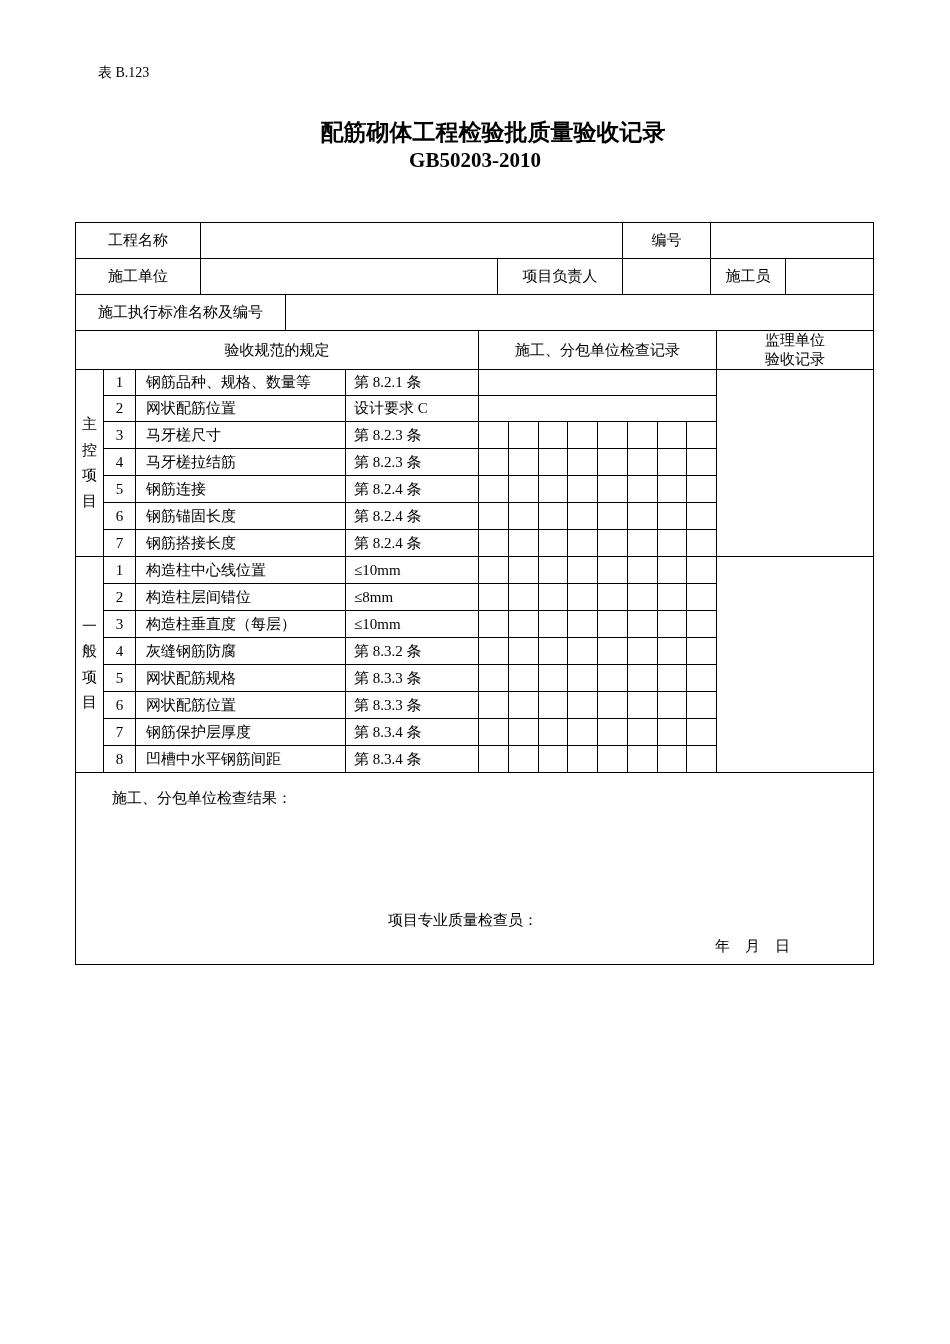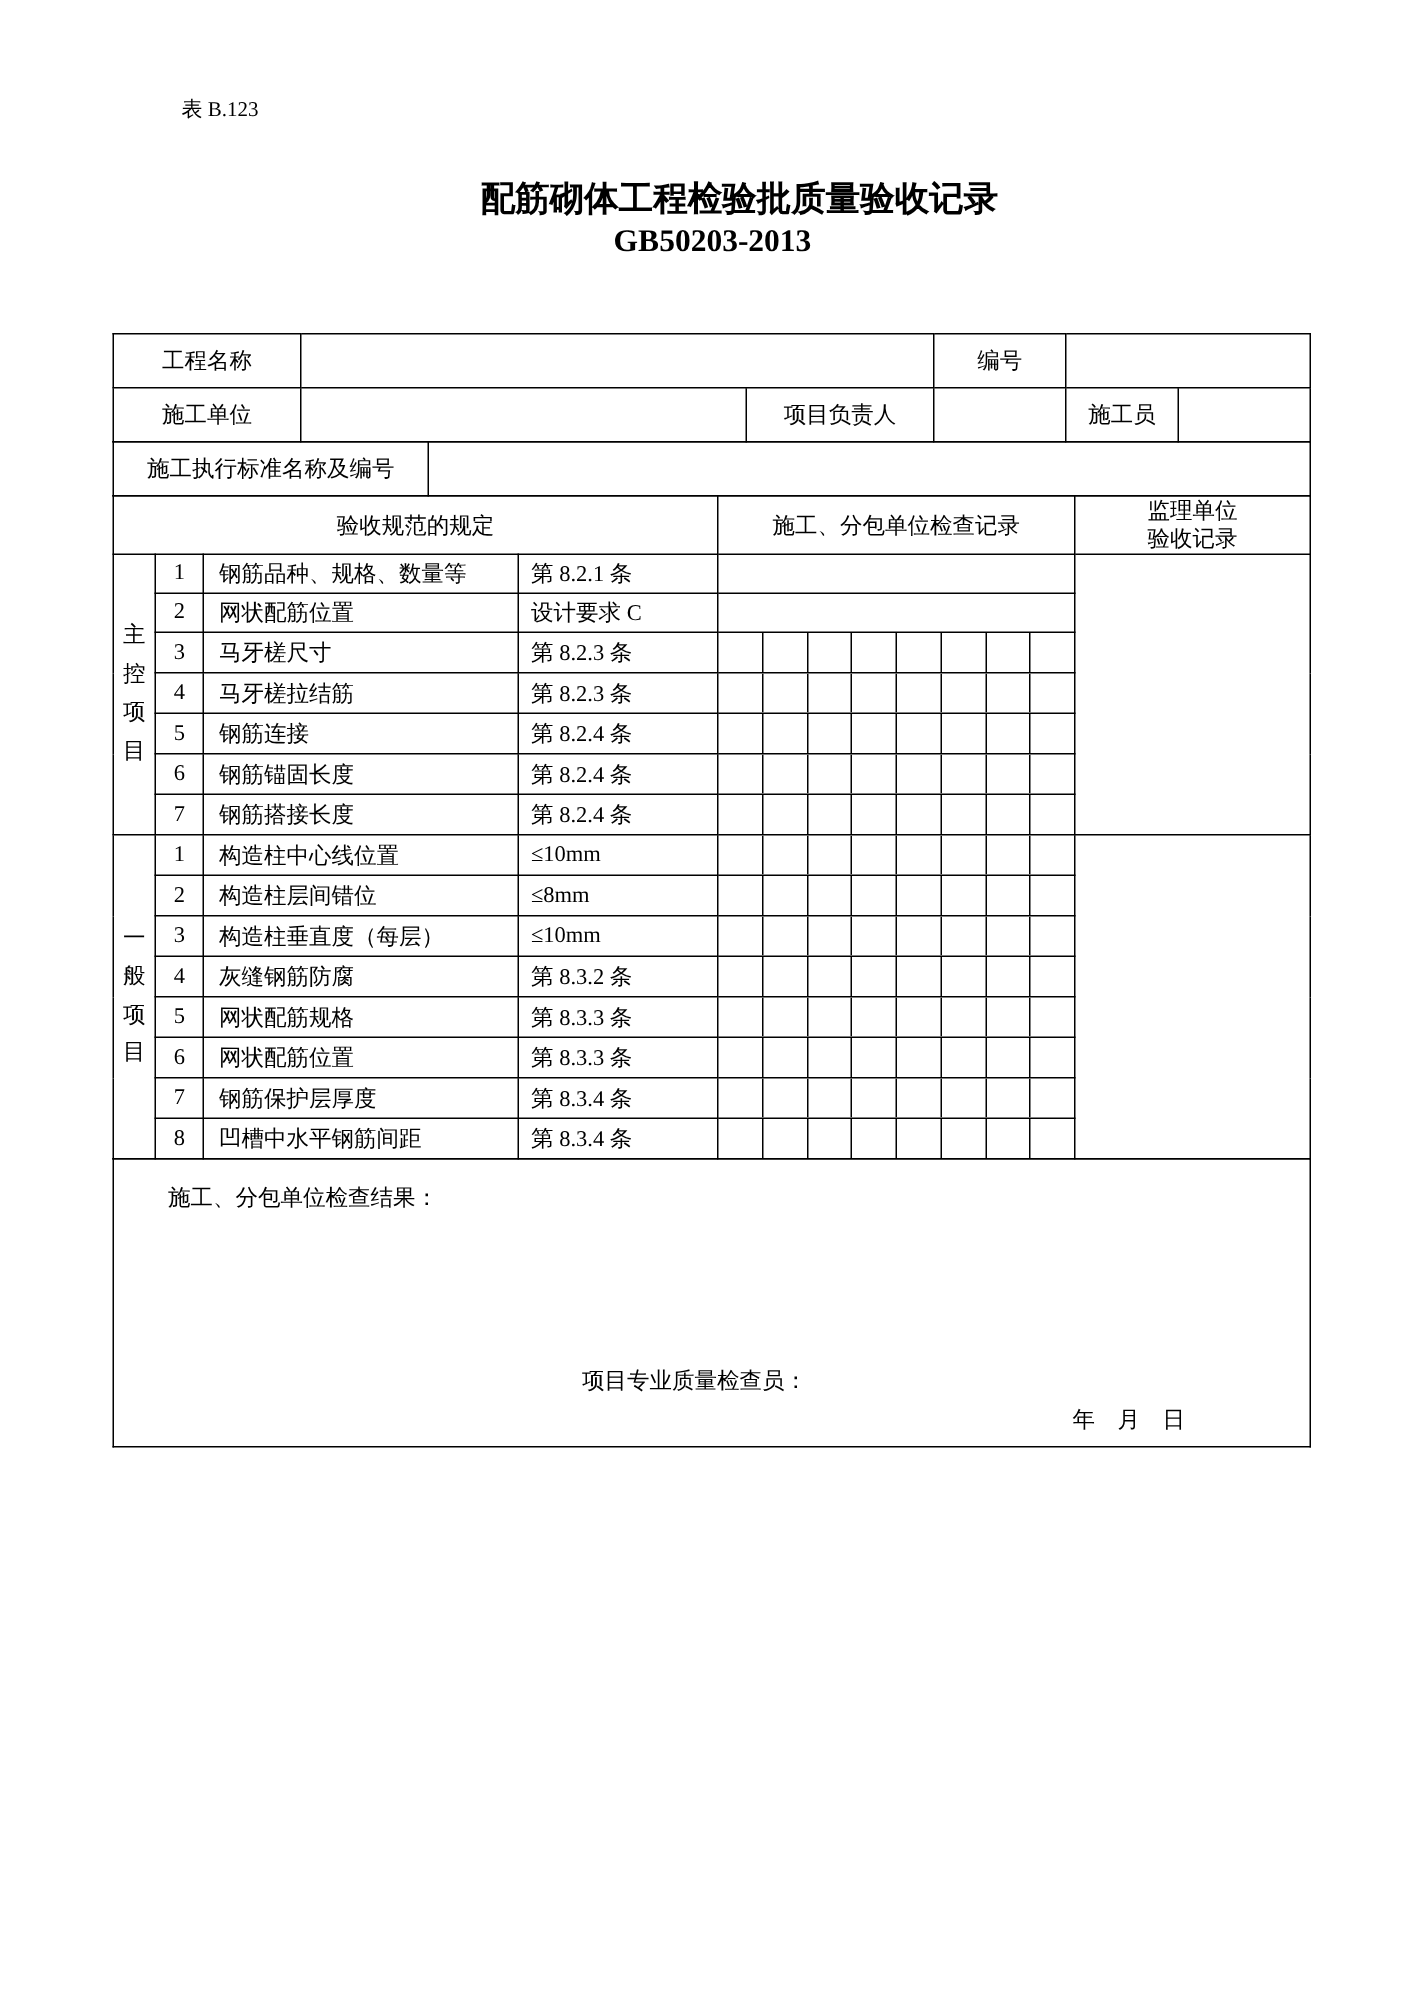--- a/index.html
+++ b/index.html
@@ -5,21 +5,21 @@
   * { box-sizing: border-box; margin: 0; padding: 0; }
   html, body { background: #ffffff; }
   .page {
     position: relative;
     width: 950px;
     height: 1344px;
     background: #ffffff;
     color: #000000;
     font-family: "Liberation Serif", "DejaVu Serif", serif;
   }
-  .corner { position: absolute; left: 98px; top: 64px; font-size: 14px; margin-left: 23px; }
+  .corner { position: absolute; left: 98px; top: 64px; font-size: 14px; }
   .title  { position: absolute; left: 0; top: 117px; width: 100%; text-align: center; font-size: 23px; font-weight: bold; margin-left: 18px; }
   .subtitle { position: absolute; left: 0; top: 148px; width: 100%; text-align: center; font-size: 21px; font-weight: bold; }
   .form { position: absolute; left: 75px; top: 222px; width: 798px; }
   table { border-collapse: collapse; table-layout: fixed; width: 798px; }
   table + table { margin-top: -1px; }
   td {
     border: 1px solid #000;
     font-size: 15px;
     padding: 0 6px;
     vertical-align: middle;
@@ -42,21 +42,21 @@
   .result-label { position: absolute; left: 8px; top: 16px; font-size: 15px; margin-left: 28px; }
   .inspector-label { position: absolute; left: 312px; top: 138px; font-size: 15px; }
   .date-label { position: absolute; left: 639px; top: 164px; font-size: 15px; }
 </style>
 </head>
 <body>
 
 <div class="page">
   <div class="corner">表 B.123</div>
   <div class="title">配筋砌体工程检验批质量验收记录</div>
-  <div class="subtitle">GB50203-2013</div>
+  <div class="subtitle">GB50203-2010</div>
 
   <div class="form">
 
     <table class="t1">
       <colgroup>
         <col style="width:125px">
           <col style="width:297px">
           <col style="width:125px">
         <col style="width:88px">
           <col style="width:75px">

